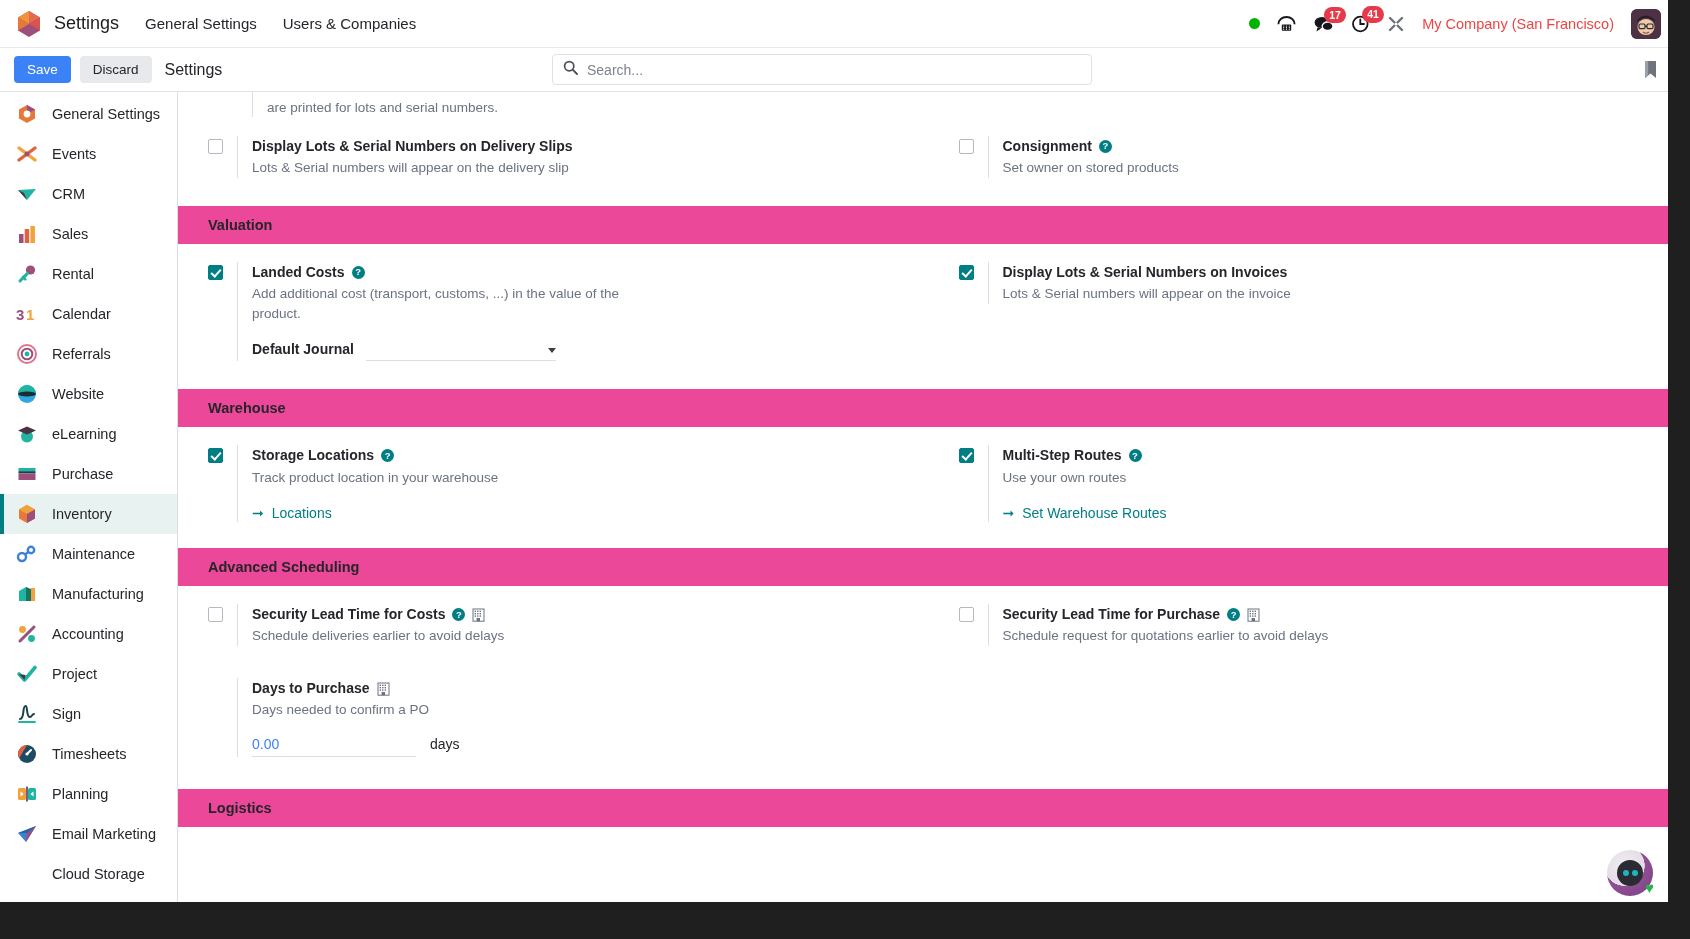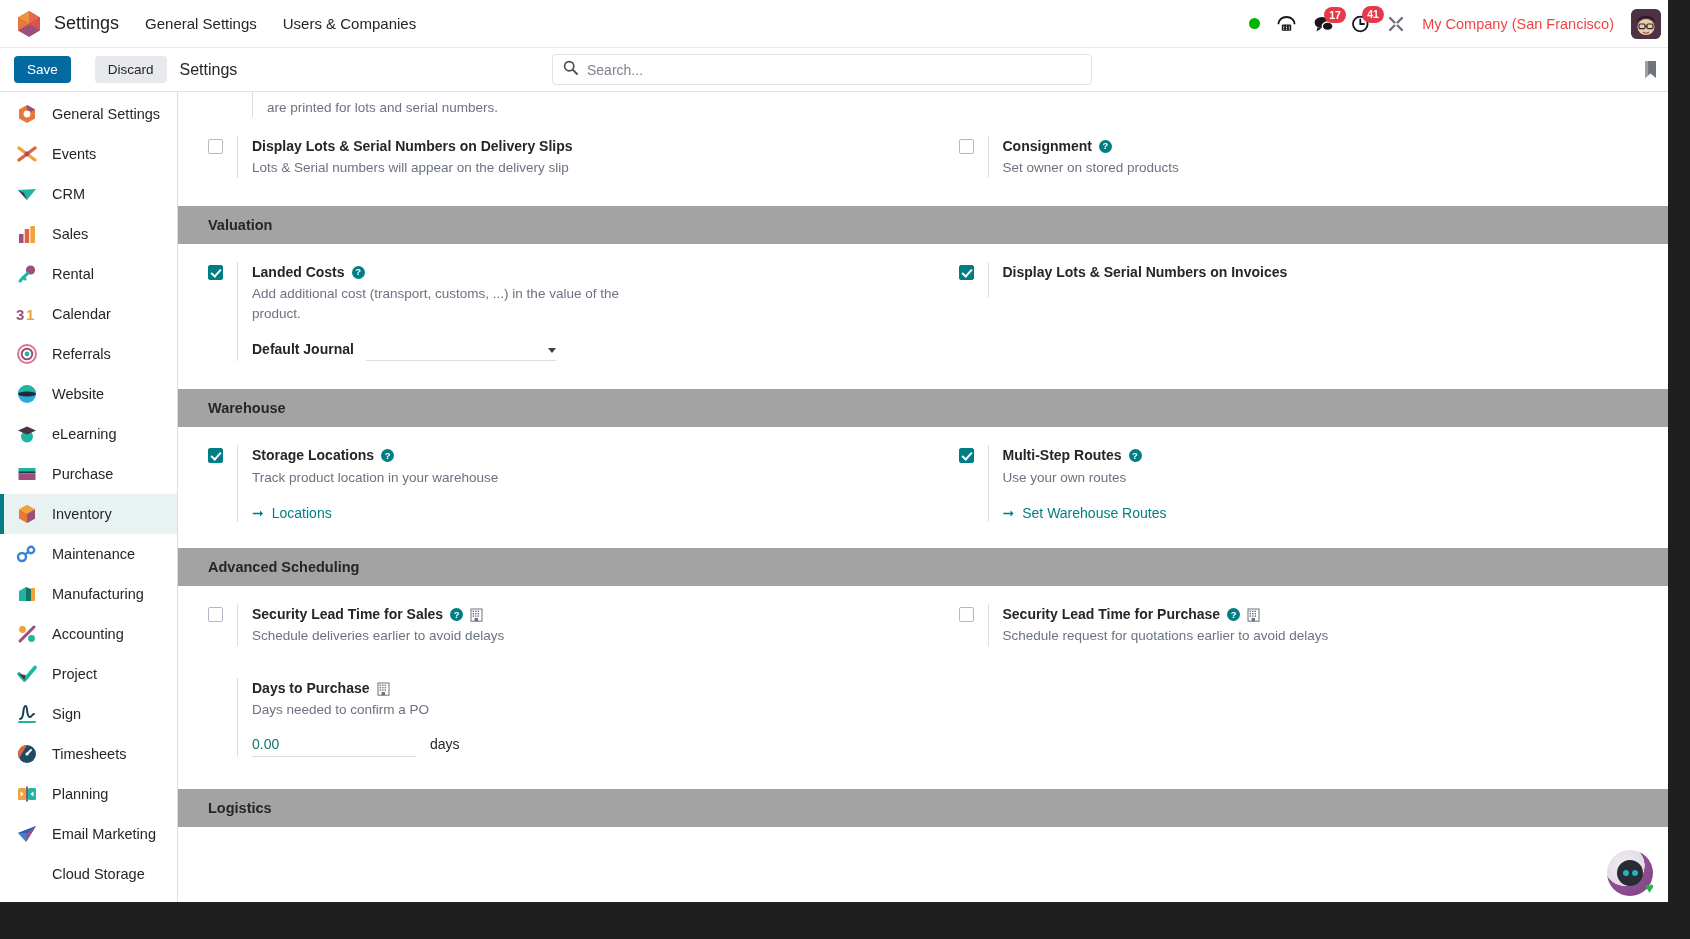--- a/index.html
+++ b/index.html
@@ -109,21 +109,21 @@
   }
   .btn {
     font-size: 13.5px;
     padding: 6px 13px;
     border-radius: 4px;
     border: none;
     cursor: pointer;
     font-family: inherit;
     white-space: nowrap;
   }
-  .btn-save { background: #0369a1; color: #fff; margin-right: 24px; text-align: center; }
+  .btn-save { background: #3b82f6; color: #fff; margin-right: 9px; text-align: center; }
   .btn-discard { background: #e7e9ed; color: #25252b; margin-right: 13px; }
   .bc-title { font-size: 16px; color: #25252b; }
   .searchbox {
     position: absolute;
     left: 552px;
     width: 540px;
     height: 31px;
     border: 1px solid #dee1e6;
     border-radius: 4px;
     display: flex;
@@ -184,21 +184,21 @@
   }
 
   
   .pane {
     flex: 1;
     background: #fff;
     position: relative;
     overflow: hidden;
   }
   .section-head {
-    background: #a3a3a3;
+    background: #ec4899;
     padding: 11px 0 11px 30px;
     font-size: 14.5px;
     font-weight: 700;
     color: #25252b;
   }
   .grid {
     display: flex;
     padding: 14px 0 8px 0;
   }
   .col { width: 50%; padding-left: 30px; padding-right: 20px; }
@@ -307,21 +307,21 @@
     border-top: 5.5px solid #3c4049;
     margin-bottom: 5px;
   }
   .num-row { display: flex; align-items: baseline; margin-top: 14px; }
   .num-in {
     width: 164px;
     border: none;
     border-bottom: 1px solid #dcdee3;
     font-family: inherit;
     font-size: 14px;
-    color: #0f766e;
+    color: #3b82f6;
     padding: 2px 0 4px 0;
     outline: none;
     background: transparent;
   }
   .unit { font-size: 14px; color: #25252b; margin-left: 14px; }
   .frag-text {
     font-size: 13.5px;
     color: #6b7280;
     line-height: 1.45;
   }
@@ -776,20 +776,21 @@
             </div>
           </div>
         </div>
         <div class="col">
           <div class="setting">
             <div class="cb on"></div>
             <div class="setting-body">
               <div class="s-title">
                   <span>Display Lots &amp; Serial Numbers on Invoices</span>
                 </div>
+              <div class="s-desc" style="max-width:420px">Lots &amp; Serial numbers will appear on the invoice</div>
             </div>
           </div>
         </div>
       </div>
 
       <div class="section-head">Warehouse</div>
       <div class="grid" style="padding-top:18px;padding-bottom:20px;">
         <div class="col">
           <div class="setting">
             <div class="cb on"></div>
@@ -824,21 +825,21 @@
         </div>
       </div>
 
       <div class="section-head">Advanced Scheduling</div>
       <div class="grid" style="padding-top:18px;padding-bottom:4px;">
         <div class="col">
           <div class="setting">
             <div class="cb"></div>
             <div class="setting-body">
               <div class="s-title">
-                <span>Security Lead Time for Sales</span>
+                <span>Security Lead Time for Costs</span>
                 <span class="help-ico">?</span>
                 <span class="comp-ico">
                   <svg width="13" height="14" viewBox="0 0 13 14">
                       <rect x="1" y="1" width="11" height="12.2" fill="#fff" stroke="#6b7280" stroke-width="1"></rect>
                       <g fill="#6b7280">
                         <rect x="2.6" y="2.6" width="1.4" height="1.4"></rect>
                         <rect x="5.1" y="2.6" width="1.4" height="1.4"></rect>
                         <rect x="7.6" y="2.6" width="1.4" height="1.4"></rect>
                         <rect x="2.6" y="5" width="1.4" height="1.4"></rect>
                         <rect x="5.1" y="5" width="1.4" height="1.4"></rect>

